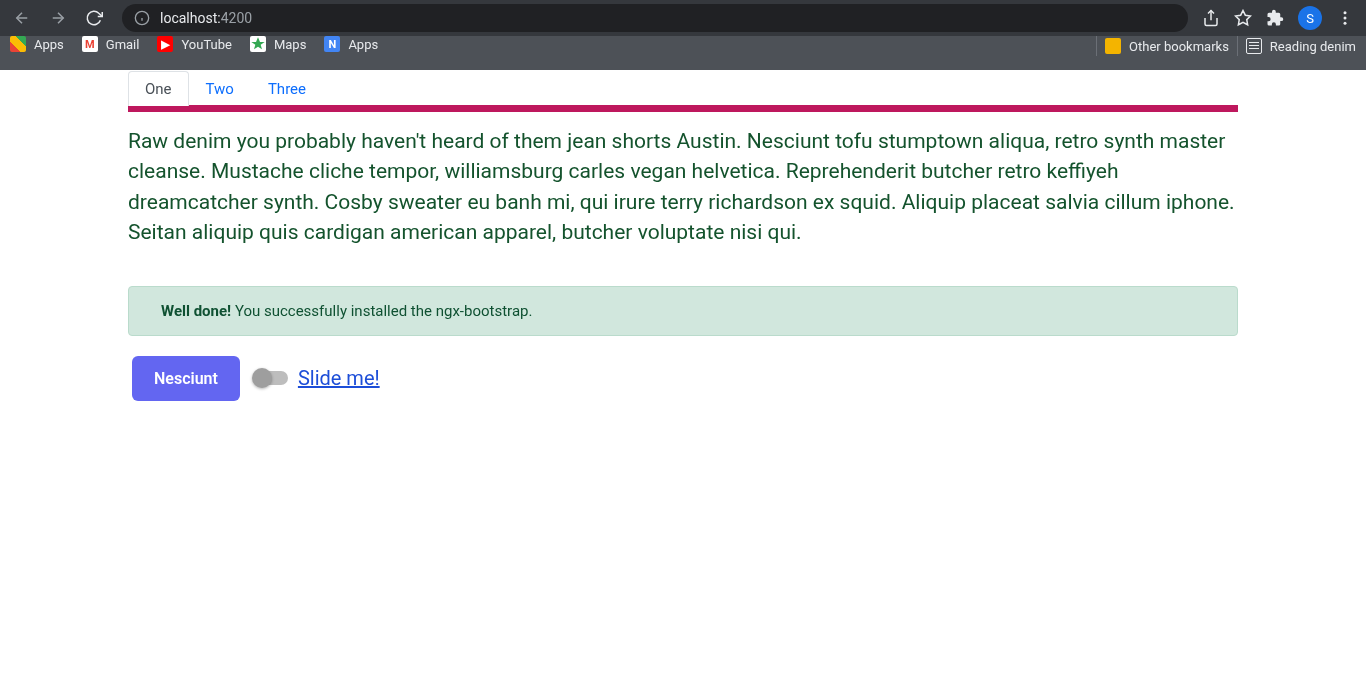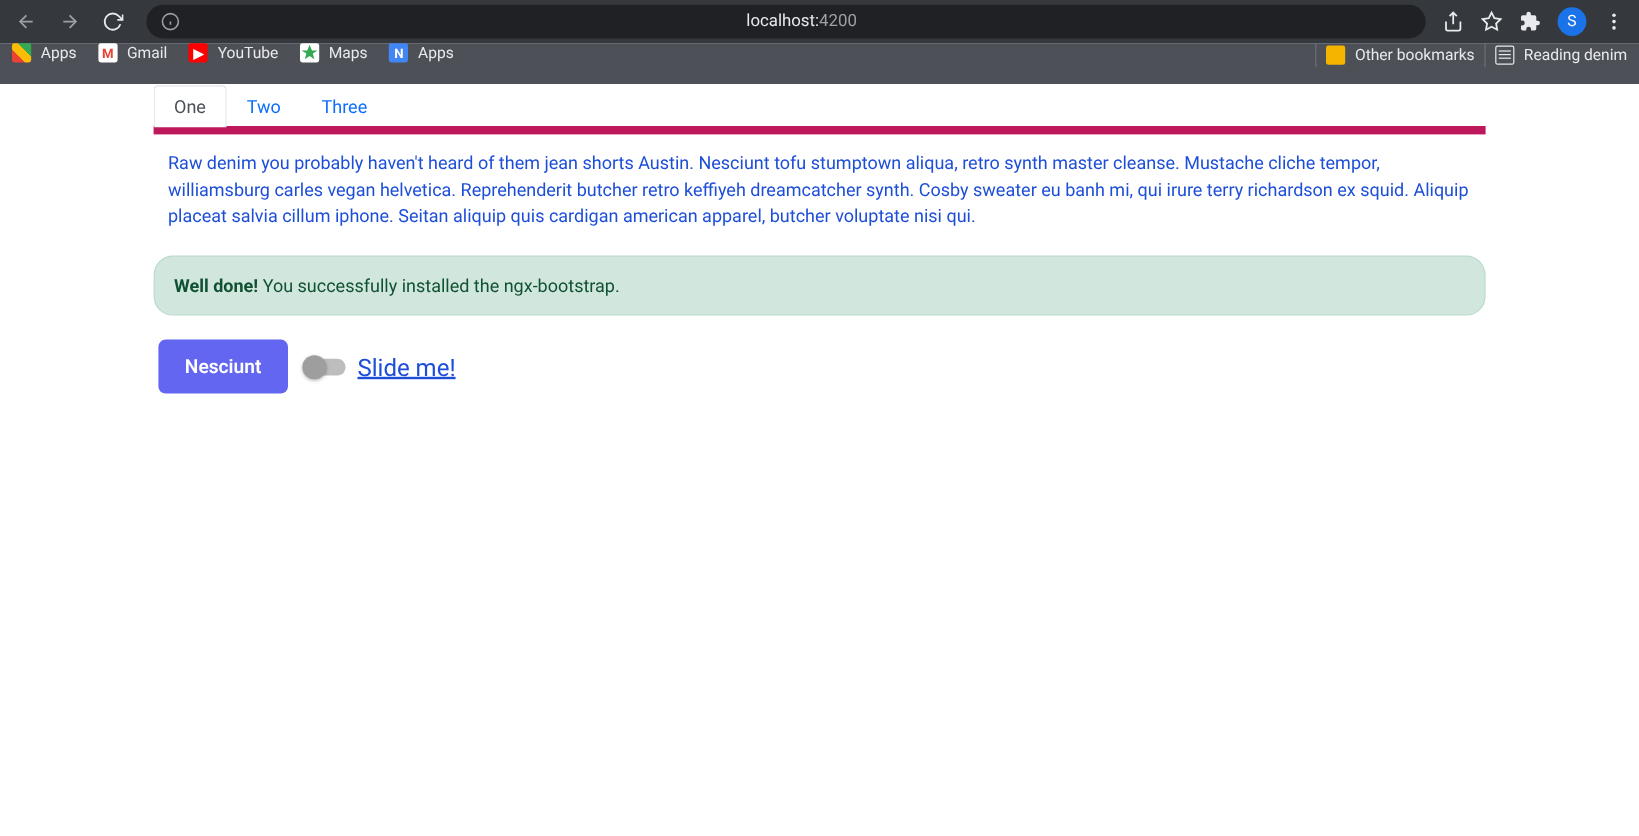--- a/index.html
+++ b/index.html
@@ -4,21 +4,21 @@
 <style>
 * { margin:0; padding:0; box-sizing:border-box; font-family:-apple-system,BlinkMacSystemFont,"Segoe UI",Roboto,Arial,sans-serif; }
 body { width:1366px; height:697px; overflow:hidden; background:#fff; }
 
 
 .chrome-top { height:36px; background:#35383d; display:flex; align-items:center; padding:0 8px; gap:8px; }
 .nav-btn { width:28px; height:28px; display:flex; align-items:center; justify-content:center; color:#9aa0a6; border-radius:50%; }
 .nav-btn.enabled { color:#e8eaed; }
 .omnibox { flex:1; height:28px; background:#202124; border-radius:14px; display:flex; align-items:center; padding:0 12px; gap:10px; color:#e8eaed; font-size:14px; margin:0 6px; }
 .omnibox .info-icon { color:#9aa0a6; display:flex; }
-.omnibox-text { flex:1;text-align:center; }
+.omnibox-text { flex:1; }
 .omnibox-text .port { color:#9aa0a6; }
 .chrome-right { display:flex; align-items:center; gap:14px; color:#e8eaed; padding-right:4px; }
 .avatar { width:24px; height:24px; border-radius:50%; background:#1a73e8; color:#fff; display:flex; align-items:center; justify-content:center; font-size:13px; }
 
 
 .bookmarks-bar { height:34px; background:#4d5157; display:flex; align-items:flex-start; padding:0 10px; gap:18px; color:#e8eaed; font-size:13px; }
 .bookmark { display:flex; align-items:center; gap:8px; }
 .bk-icon { width:16px; height:16px; display:flex; align-items:center; justify-content:center; border-radius:2px; font-size:11px; font-weight:bold; }
 .bk-apps { background:linear-gradient(45deg,#ea4335 0 33%,#fbbc05 33% 66%,#34a853 66% 100%); }
 .bk-gmail { background:#fff; color:#ea4335; }
@@ -33,23 +33,23 @@
 
 
 .page { padding:0 0 0 0; }
 .container { max-width:1110px; margin:0 auto; padding:0 0; }
 
 
 .tabs { display:flex; border-bottom:7px solid #be185d; margin-top:1px; }
 .tab { padding:8px 16px; font-size:15px; color:#0d6efd; cursor:pointer; border:1px solid transparent; border-bottom:none; margin-bottom:-1px; }
 .tab.active { color:#495057; background:#fff; border-color:#dee2e6 #dee2e6 #fff; border-radius:4px 4px 0 0; }
 
-.tab-content { padding:14px 0 0 0; font-size:15px; color:#1d4ed8; line-height:1.45;margin-left:12px; }
+.tab-content { padding:14px 0 0 0; font-size:21px; color:#14532d; line-height:1.45; }
 
-.alert { margin-top:22px; background:#d1e7dd; border:1px solid #badbcc; color:#0f5132; padding:15px 16px; border-radius:16px; font-size:15px; }
+.alert { margin-top:38px; background:#d1e7dd; border:1px solid #badbcc; color:#0f5132; padding:15px 32px; border-radius:4px; font-size:15px; }
 .alert strong { font-weight:700; }
 
 .below-row { display:flex; align-items:center; gap:14px; margin-top:20px; margin-left:4px; }
 .prime-btn { background:#6366f1; color:#fff; border:none; padding:13px 22px; font-size:16px; font-weight:600; border-radius:6px; cursor:pointer; }
 
 .toggle-wrap { display:flex; align-items:center; gap:10px; }
 .toggle { width:34px; height:14px; background:#bdbdbd; border-radius:10px; position:relative; }
 .toggle:after { content:""; position:absolute; left:-2px; top:-3px; width:20px; height:20px; background:#9e9e9e; border-radius:50%; box-shadow:0 1px 3px rgba(0,0,0,0.3); }
 .toggle-label { font-size:20px; color:#1d4ed8;text-decoration:underline; }
 

